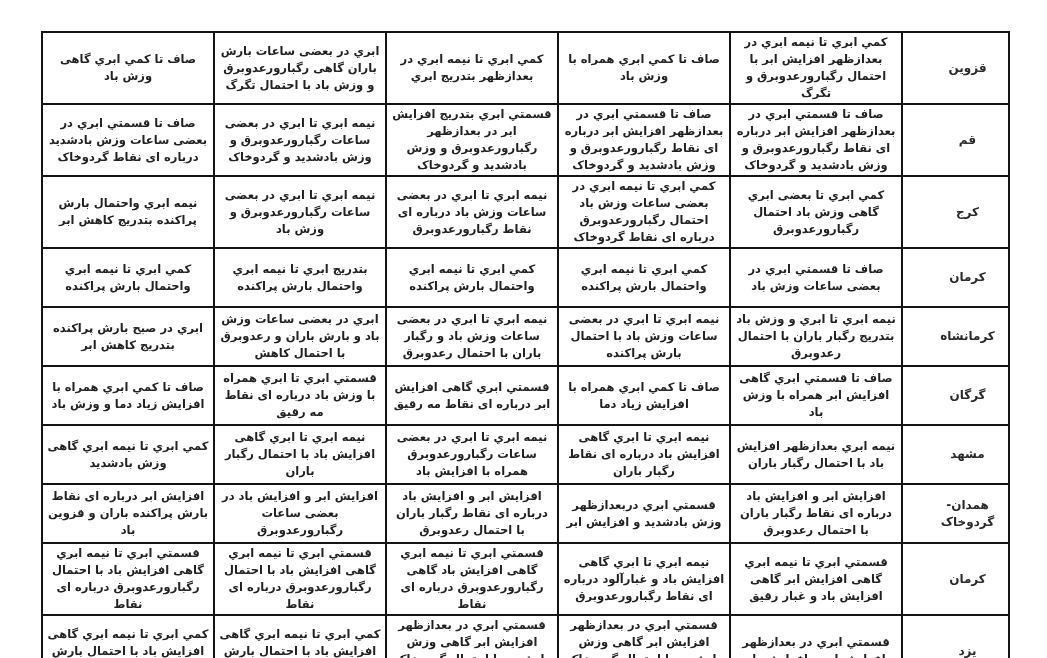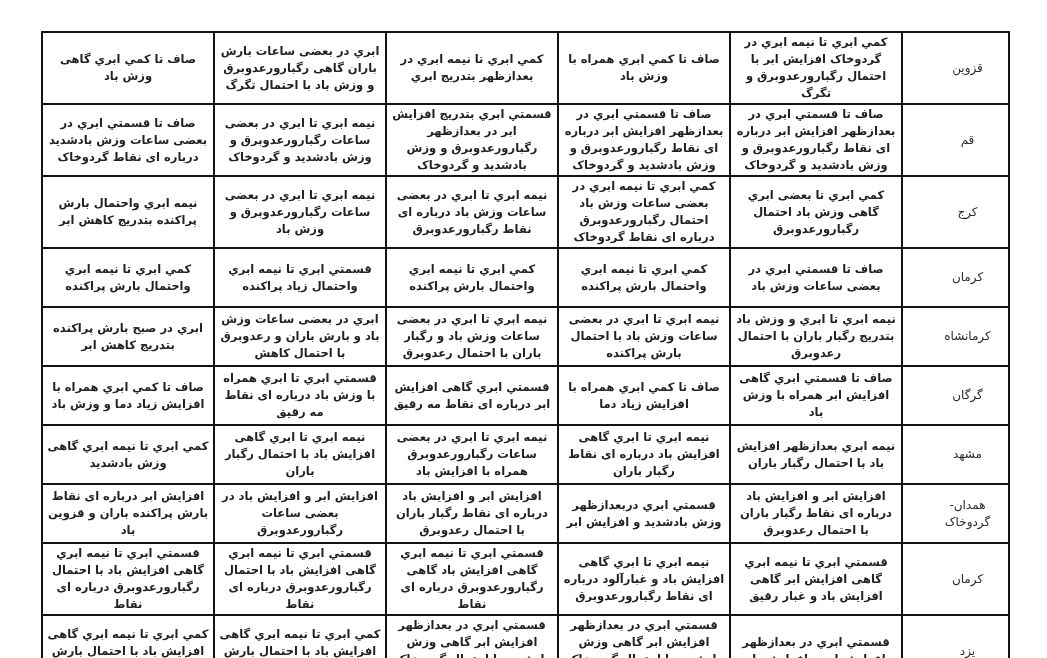--- a/index.html
+++ b/index.html
@@ -36,21 +36,21 @@
       font-weight: bold;
       color: #222;
       overflow: hidden;
       word-wrap: break-word;
     }
     .forecast-table tr {
       height: 59px;
     }
     .forecast-table td.city-cell {
       font-size: 12px;
-      font-weight: normal;
+      font-weight: bold;
       color: #2a2a2a;
       padding-left: 27px;
     }
     col.city-col { width: 107px; }
     col.day-col  { width: 172px; }
   </style>
 </head>
 <body>
 
 <table class="forecast-table" dir="rtl">
@@ -58,21 +58,21 @@
     <col class="city-col">
     <col class="day-col">
     <col class="day-col">
     <col class="day-col">
     <col class="day-col">
     <col class="day-col">
   </colgroup>
   <tbody>
     <tr>
       <td class="city-cell">قزوین</td>
-      <td>كمي ابري تا نيمه ابري در گردوخاک افزایش ابر با احتمال رگبارورعدوبرق و تگرگ</td>
+      <td>كمي ابري تا نيمه ابري در بعدازظهر افزایش ابر با احتمال رگبارورعدوبرق و تگرگ</td>
       <td>صاف تا كمي ابري همراه با وزش باد</td>
       <td>كمي ابري تا نيمه ابري در بعدازظهر بتدریج ابري</td>
       <td>ابري در بعضی ساعات بارش باران گاهی رگبارورعدوبرق و وزش باد با احتمال تگرگ</td>
       <td>صاف تا كمي ابري گاهی وزش باد</td>
     </tr>
     <tr>
       <td class="city-cell">قم</td>
       <td>صاف تا قسمتي ابري در بعدازظهر افزایش ابر درباره ای نقاط رگبارورعدوبرق و وزش بادشدید و گردوخاک</td>
       <td>صاف تا قسمتي ابري در بعدازظهر افزایش ابر درباره ای نقاط رگبارورعدوبرق و وزش بادشدید و گردوخاک</td>
       <td>قسمتي ابري بتدریج افزایش ابر در بعدازظهر رگبارورعدوبرق و وزش بادشدید و گردوخاک</td>
@@ -85,21 +85,21 @@
       <td>كمي ابري تا نيمه ابري در بعضی ساعات وزش باد احتمال رگبارورعدوبرق درباره ای نقاط گردوخاک</td>
       <td>نيمه ابري تا ابري در بعضی ساعات وزش باد درباره ای نقاط رگبارورعدوبرق</td>
       <td>نيمه ابري تا ابري در بعضی ساعات رگبارورعدوبرق و وزش باد</td>
       <td>نيمه ابري واحتمال بارش پراکنده بتدریج کاهش ابر</td>
     </tr>
     <tr>
       <td class="city-cell">کرمان</td>
       <td>صاف تا قسمتي ابري در بعضی ساعات وزش باد</td>
       <td>كمي ابري تا نيمه ابري واحتمال بارش پراکنده</td>
       <td>كمي ابري تا نيمه ابري واحتمال بارش پراکنده</td>
-      <td>قسمتي ابري تا نيمه ابري واحتمال زیاد پراکنده</td>
+      <td>بتدریج ابري تا نيمه ابري واحتمال بارش پراکنده</td>
       <td>كمي ابري تا نيمه ابري واحتمال بارش پراکنده</td>
     </tr>
     <tr>
       <td class="city-cell">کرمانشاه</td>
       <td>نيمه ابري تا ابري و وزش باد بتدریج رگبار باران با احتمال رعدوبرق</td>
       <td>نيمه ابري تا ابري در بعضی ساعات وزش باد با احتمال بارش پراکنده</td>
       <td>نيمه ابري تا ابري در بعضی ساعات وزش باد و رگبار باران با احتمال رعدوبرق</td>
       <td>ابري در بعضی ساعات وزش باد و بارش باران و رعدوبرق با احتمال کاهش</td>
       <td>ابري در صبح بارش پراکنده بتدریج کاهش ابر</td>
     </tr>

